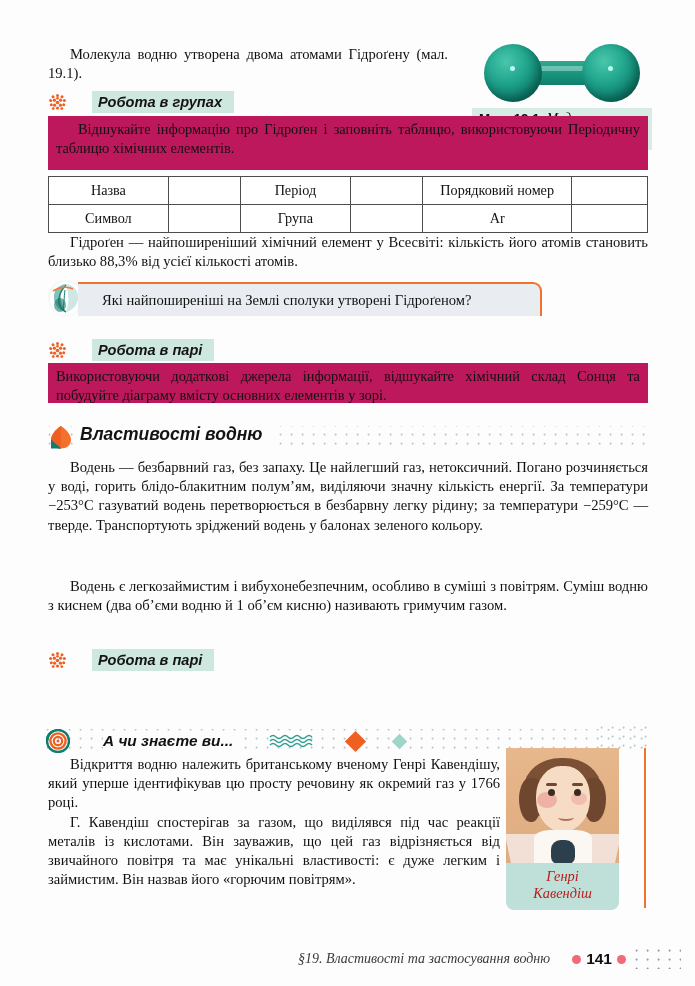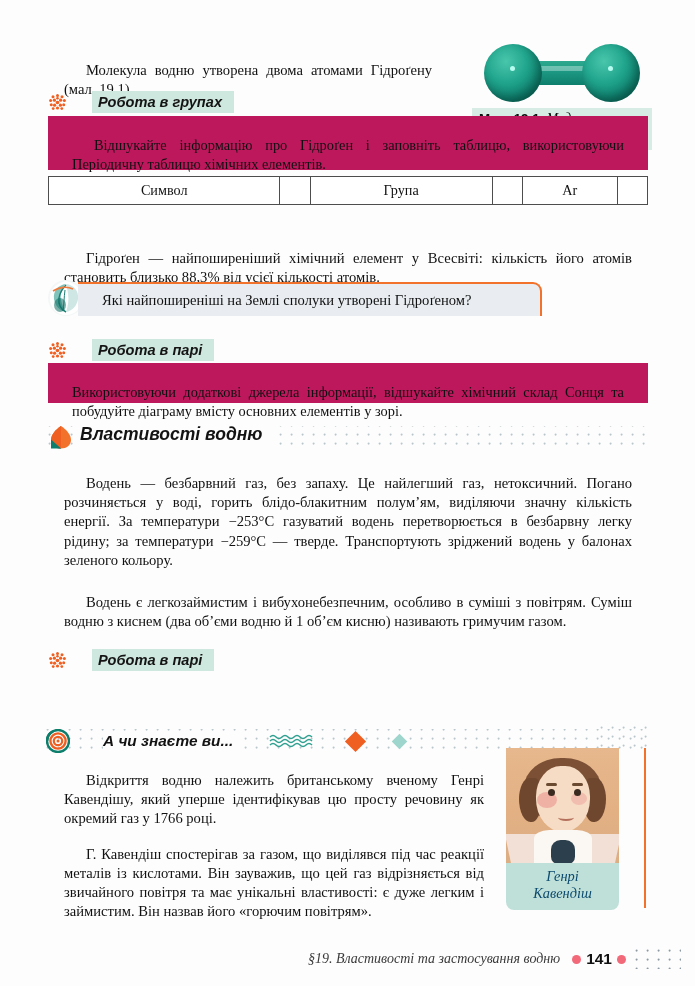--- a/index.html
+++ b/index.html
@@ -22,21 +22,21 @@
     background: #fdfdfd;
   }
 
   
   .para {
     font-family: "Liberation Serif", serif;
     font-size: 14.6px;
     line-height: 1.315;
     text-align: justify;
     text-indent: 22px;
-    margin: 16px;
+    margin: 0;
     color: #111;
     hyphens: manual;
   }
   .para.noindent { text-indent: 0; }
 
   
   .intro {
     position: absolute;
     left: 48px;
     top: 45px;
@@ -405,21 +405,21 @@
     border-radius: 40% 40% 30% 30%;
   }
   .portrait-caption {
     background: #bfe0d8;
     text-align: center;
     font-family: "Liberation Serif", serif;
     font-style: italic;
     font-size: 14.4px;
     line-height: 1.2;
     padding: 5px 2px 7px 2px;
-    color: #0c4a6e;
+    color: #b91c1c;
     border-radius: 0 0 8px 8px;
   }
 
   .know-dots {
     position: absolute;
     left: 600px;
     top: 726px;
     width: 48px;
     height: 22px;
   }
@@ -435,21 +435,21 @@
     align-items: center;
     justify-content: flex-end;
     padding-right: 14px;
     box-sizing: border-box;
   }
   .footer-title {
     font-family: "Liberation Serif", serif;
     font-style: italic;
     font-size: 14px;
     color: #3a3a3a;
-    margin-right: 12px;
+    margin-right: 22px;
   }
   .pg-dot {
     width: 9px; height: 9px;
     border-radius: 50%;
     background: #f2697a;
     flex: 0 0 auto;
   }
   .page-num {
     font-family: "Liberation Sans", sans-serif;
     font-weight: bold;
@@ -504,20 +504,28 @@
     </span>
     <span class="work-label">Робота в групах</span>
   </div>
 
   <div class="shade" style="left:48px; top:116px; width:600px; height:54px;">
     <p class="para">Відшукайте інформацію про Гідроґен і заповніть таблицю, використовуючи Періодичну таблицю хімічних елементів.</p>
   </div>
 
   <table class="tbl">
     <tbody>
+      <tr>
+        <td style="width:120px">Назва</td>
+        <td style="width:72px"></td>
+        <td style="width:110px">Період</td>
+        <td style="width:72px"></td>
+        <td style="width:150px">Порядковий номер</td>
+        <td style="width:76px"></td>
+      </tr>
       <tr>
         <td>Символ</td>
         <td></td>
         <td>Група</td>
         <td></td>
         <td>Ar</td>
         <td></td>
       </tr>
     </tbody>
   </table>

